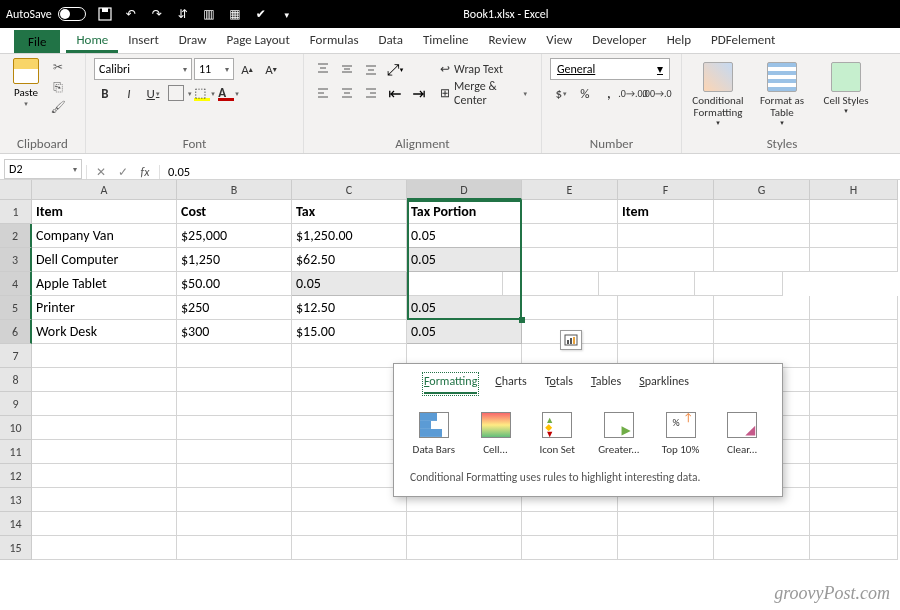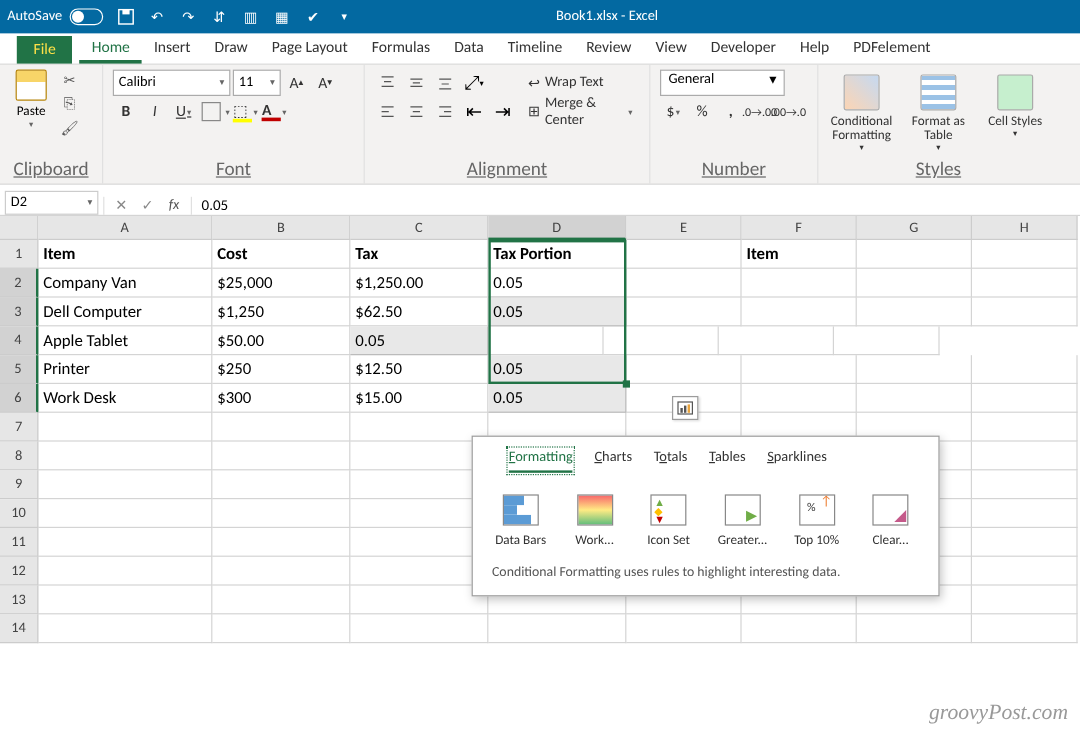--- a/index.html
+++ b/index.html
@@ -1,36 +1,36 @@
 <!DOCTYPE html>
 <html><head>
 <meta charset="utf-8">
 <style>
 * { box-sizing: border-box; margin: 0; padding: 0; font-family: "Segoe UI", Calibri, sans-serif; }
 body { background: #fff; width: 900px; height: 610px; overflow: hidden; position: relative; }
 
 
-.titlebar { background: #0369a1; height: 28px; display: flex; align-items: center; color: #fff; font-size: 12px; padding: 0 6px; }
+.titlebar { background: #000000; height: 28px; display: flex; align-items: center; color: #fff; font-size: 12px; padding: 0 6px; }
 .titlebar .qat { display: flex; align-items: center; gap: 4px; }
 .titlebar .qat-item { width: 22px; height: 22px; display: flex; align-items: center; justify-content: center; cursor: pointer; }
 .titlebar .autosave { display: flex; align-items: center; gap: 6px; margin-right: 8px; }
 .titlebar .toggle { width: 28px; height: 14px; border: 1px solid #fff; border-radius: 8px; position: relative; }
 .titlebar .toggle::after { content: ""; position: absolute; width: 10px; height: 10px; border-radius: 50%; background: #fff; top: 1px; left: 1px; }
 .titlebar .title { flex: 1; text-align: center; font-size: 12px; }
 
 
 .tabs { background: #fff; height: 26px; display: flex; align-items: flex-end; padding: 0 6px 0 14px; border-bottom: 1px solid #d4d4d4; }
 .tabs .tab { font-size: 13px; color: #333; padding: 4px 10px 6px; cursor: pointer; }
-.tabs .tab.file { background: #217346; color: #fde047; padding: 4px 14px; margin-right: 6px; }
+.tabs .tab.file { background: #217346; color: #000000; padding: 4px 14px; margin-right: 6px; }
 .tabs .tab.active { color: #217346; border-bottom: 3px solid #217346; padding-bottom: 3px; }
 
 
 .ribbon { background: #f3f2f1; height: 100px; border-bottom: 1px solid #d4d4d4; display: flex; }
 .ribbon-group { border-right: 1px solid #e0e0e0; padding: 4px 8px 0; display: flex; flex-direction: column; position: relative; }
-.ribbon-group-label { font-size: 16px; color: #666; text-align: center; position: absolute; bottom: 2px; left: 0; right: 0; text-decoration: underline; }
+.ribbon-group-label { font-size: 13px; color: #666; text-align: center; position: absolute; bottom: 2px; left: 0; right: 0; }
 .ribbon-group-content { flex: 1; display: flex; gap: 4px; }
 
 .clip-col { display: flex; flex-direction: column; gap: 2px; }
 .paste-btn { width: 36px; height: 50px; display: flex; flex-direction: column; align-items: center; font-size: 11px; cursor: pointer; }
 .paste-btn .icn { width: 26px; height: 28px; background: linear-gradient(#f8d568 40%, #fff 40%); border: 1px solid #b8860b; border-radius: 2px; margin-bottom: 2px; }
 .small-icons { display: flex; flex-direction: column; gap: 2px; }
 .small-icon { width: 20px; height: 18px; display: flex; align-items: center; justify-content: center; cursor: pointer; font-size: 12px; color: #555; }
 
 .font-col { display: flex; flex-direction: column; gap: 2px; }
 .font-row { display: flex; gap: 2px; align-items: center; }
@@ -45,21 +45,21 @@
 .fbtn .dd { font-size: 7px; margin-left: 1px; color: #666; }
 .colorbar { width: 16px; height: 3px; margin-top: -2px; }
 
 .align-col { display: flex; flex-direction: column; gap: 2px; }
 .align-row { display: flex; gap: 2px; }
 .abtn { width: 22px; height: 22px; display: flex; align-items: center; justify-content: center; cursor: pointer; }
 .abtn svg { width: 14px; height: 14px; }
 .longbtn { height: 22px; padding: 0 6px; display: flex; align-items: center; gap: 4px; font-size: 12px; cursor: pointer; color: #333; }
 
 .num-col { display: flex; flex-direction: column; gap: 2px; }
-.num-combo { background: #fff; border: 1px solid #ababab; height: 22px; width: 104px; font-size: 12px; padding: 0 6px; display: flex; justify-content: space-between; }
+.num-combo { background: #fff; border: 1px solid #ababab; height: 22px; width: 120px; font-size: 12px; padding: 0 6px; display: flex; align-items: center; justify-content: space-between; text-decoration: underline; }
 .num-row { display: flex; gap: 2px; }
 
 .styles-col { display: flex; gap: 8px; }
 .bigbtn { width: 60px; display: flex; flex-direction: column; align-items: center; font-size: 11px; cursor: pointer; text-align: center; line-height: 1.1; padding-top: 4px; color: #333; }
 .bigbtn .icn { width: 30px; height: 30px; margin-bottom: 3px; border: 1px solid #aaa; background: linear-gradient(45deg, #fcd5b4, #c5d9f1); border-radius: 2px; }
 
 
 .formula-row { height: 26px; border-bottom: 1px solid #d4d4d4; display: flex; align-items: flex-end; background: #fff; }
 .namebox { width: 78px; border: 1px solid #ccc; height: 20px; margin: 0 4px 0 4px; font-size: 12px; padding: 0 4px; display: flex; align-items: center; justify-content: space-between; }
 .fx-icons { display: flex; gap: 2px; padding: 0 4px; color: #888; font-size: 12px; border-left: 1px solid #e0e0e0; border-right: 1px solid #e0e0e0; }
@@ -488,20 +488,31 @@
         <div class="row-h">14</div>
         <div class="cell colA"></div>
         <div class="cell colB"></div>
         <div class="cell colC"></div>
         <div class="cell colD"></div>
         <div class="cell colE"></div>
         <div class="cell colF"></div>
         <div class="cell colG"></div>
         <div class="cell colH"></div>
       </div>
+      <div class="grid-row">
+        <div class="row-h">15</div>
+        <div class="cell colA"></div>
+        <div class="cell colB"></div>
+        <div class="cell colC"></div>
+        <div class="cell colD"></div>
+        <div class="cell colE"></div>
+        <div class="cell colF"></div>
+        <div class="cell colG"></div>
+        <div class="cell colH"></div>
+      </div>
     </div>
 
   <div class="sel-outline" style="left:407px;top:20px;width:115px;height:120px"></div>
   <div class="fill-handle" style="left:519px;top:137px"></div>
 
   <div class="qa-btn" style="left:560px;top:150px">
     <svg viewBox="0 0 14 12">
         <rect x="1" y="1" width="12" height="10" fill="none" stroke="#555"></rect>
         <rect x="3" y="6" width="2" height="4" fill="#555"></rect>
         <rect x="6" y="4" width="2" height="6" fill="#555"></rect>
@@ -517,21 +528,21 @@
       <span class="popup-tab"><span class="ul">T</span>ables</span>
       <span class="popup-tab"><span class="ul">S</span>parklines</span>
     </div>
     <div class="popup-items">
       <div class="popup-item">
           <div class="picn" style="background:linear-gradient(90deg,#5b9bd5 60%,#fff 60%) top/100% 33% no-repeat,linear-gradient(90deg,#5b9bd5 40%,#fff 40%) center/100% 33% no-repeat,linear-gradient(90deg,#5b9bd5 80%,#fff 80%) bottom/100% 33% no-repeat"></div>
           <span>Data Bars</span>
         </div>
       <div class="popup-item">
           <div class="picn" style="background:linear-gradient(#f8696b,#ffeb84,#63be7b)"></div>
-          <span>Work...</span>
+          <span>Cell...</span>
         </div>
       <div class="popup-item">
           <div class="picn">
             <span style="position:absolute;left:2px;top:1px;font-size:9px;color:#70ad47">▲</span>
             <span style="position:absolute;left:2px;top:8px;font-size:9px;color:#ffc000">◆</span>
             <span style="position:absolute;left:2px;top:15px;font-size:9px;color:#c00000">▼</span>
           </div>
           <span>Icon Set</span>
         </div>
       <div class="popup-item">

